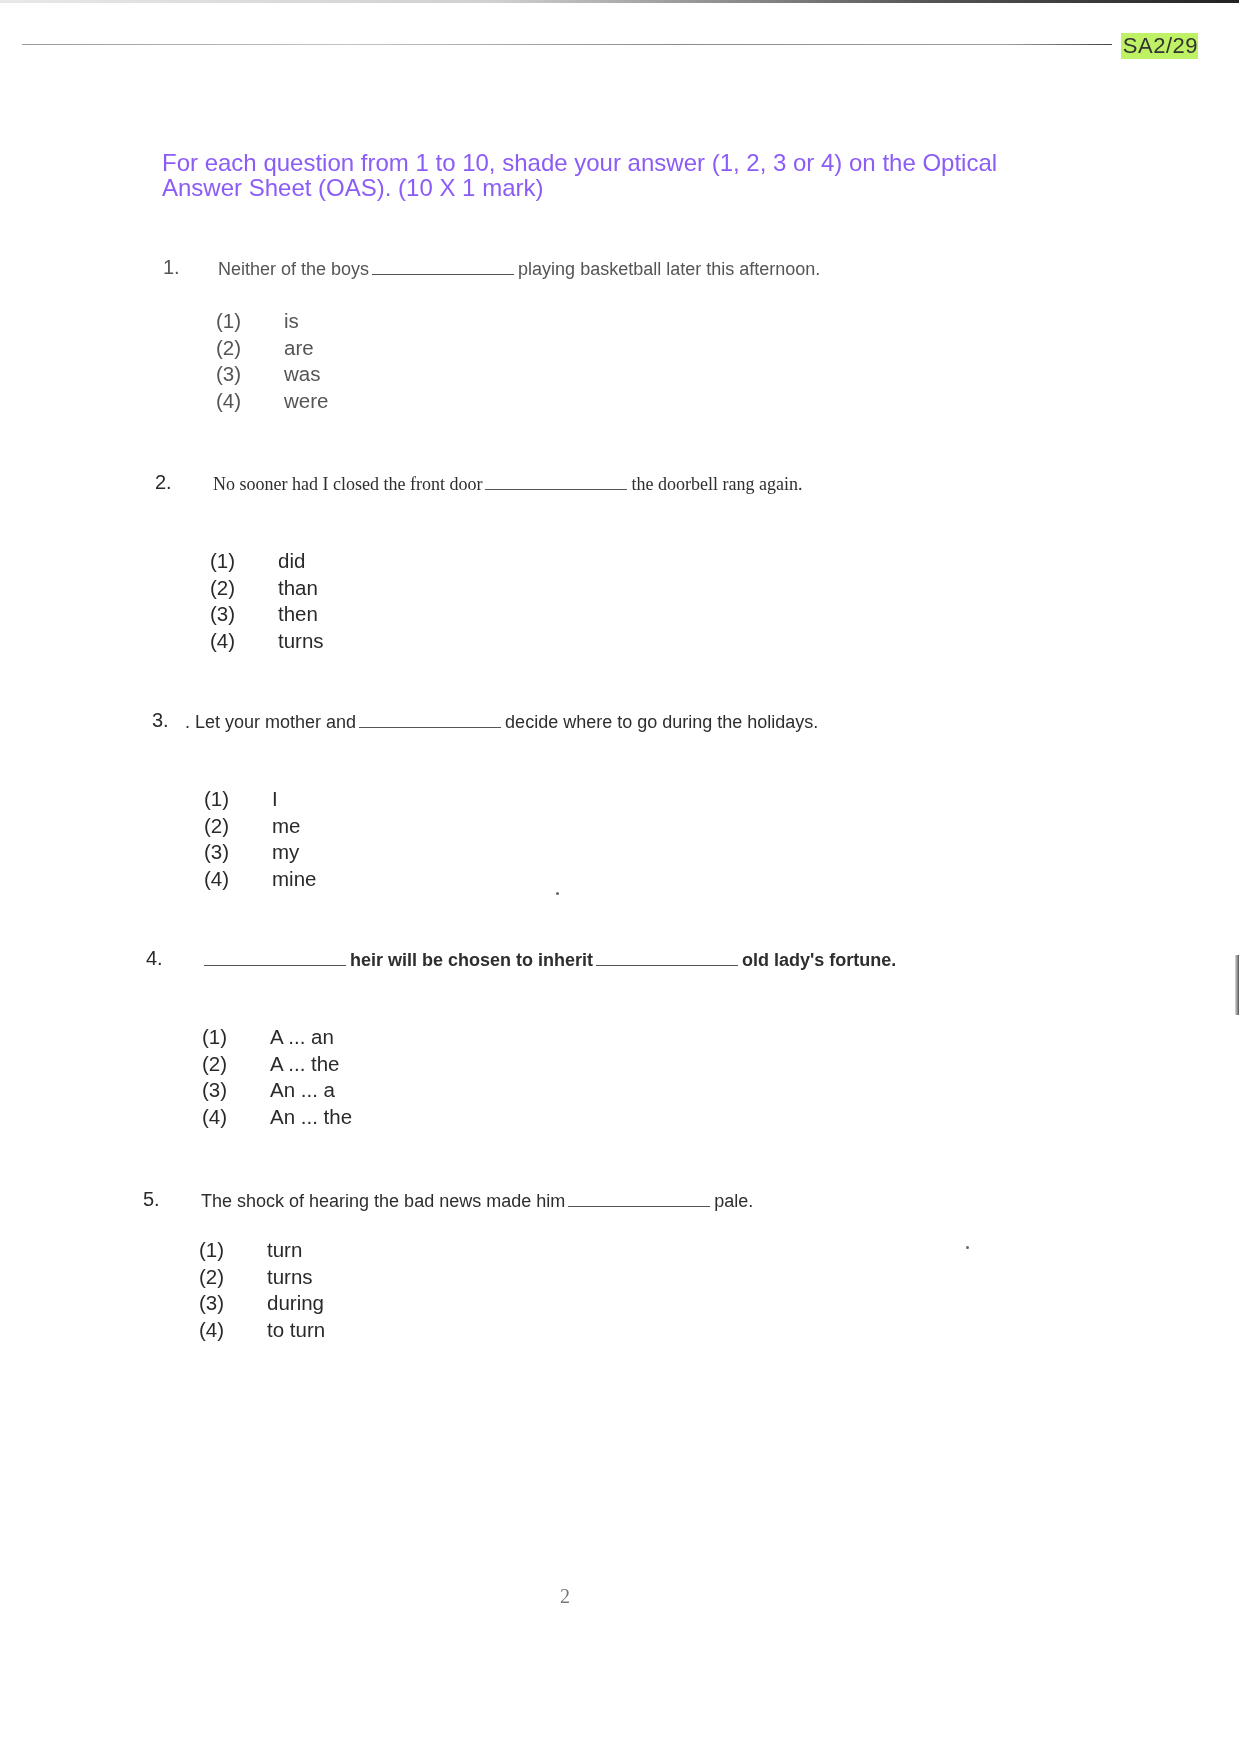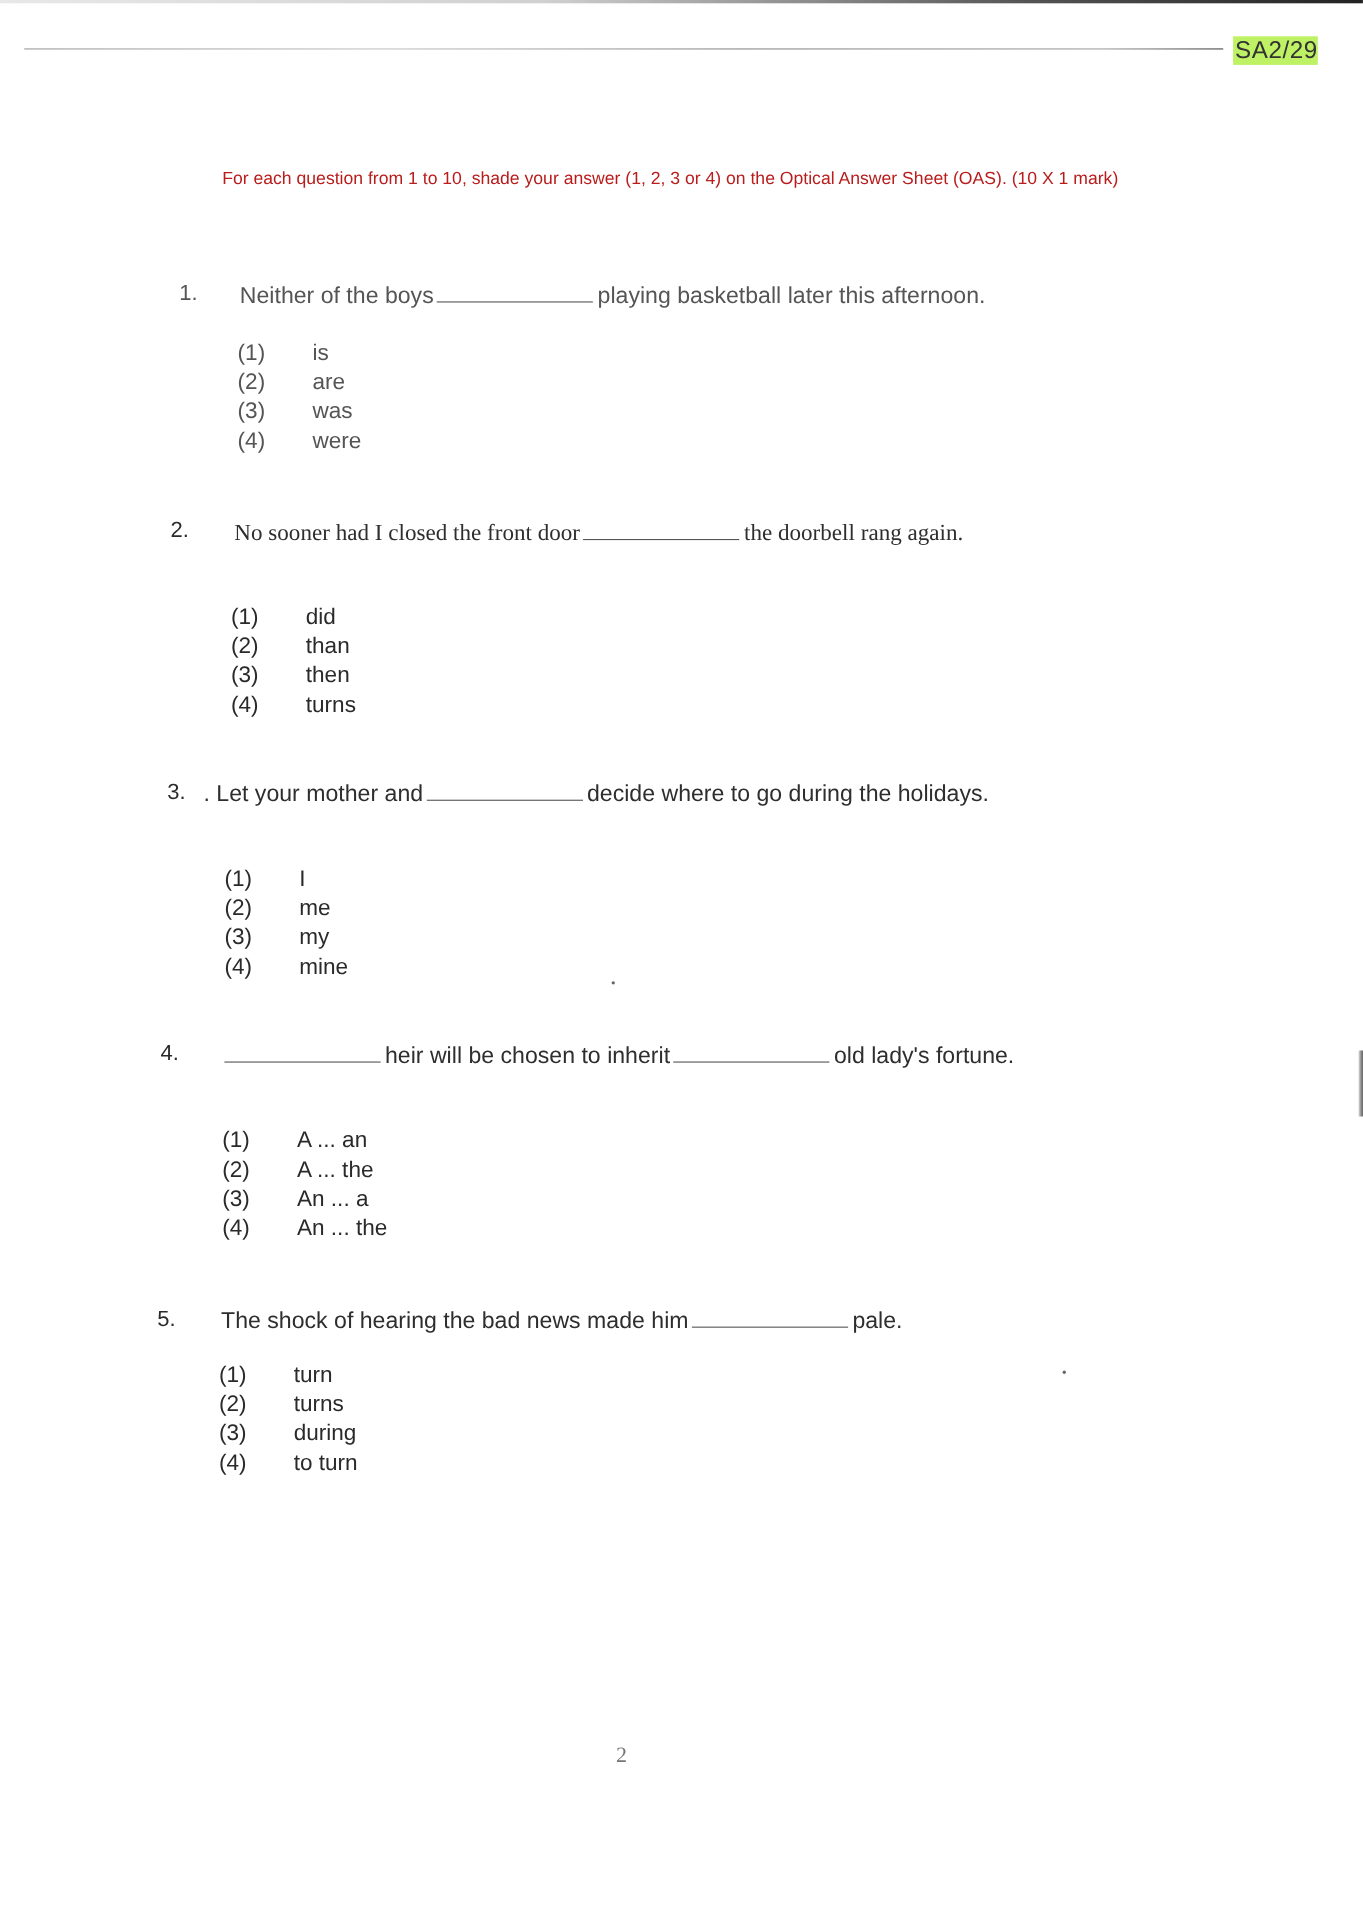--- a/index.html
+++ b/index.html
@@ -18,25 +18,25 @@
     .doc-code {
       position: absolute; right: 41px; top: 33px; font-size: 22px; color: #333;
       background: #bef264; padding-left: 2px; letter-spacing: 0.5px;
     }
     .right-edge-mark {
       position: absolute; right: 0; top: 955px; width: 4px; height: 60px;
       background: linear-gradient(to right, #ddd, #555);
     }
     .instructions {
       position: absolute; left: 162px; top: 150px; width: 850px;
-      font-size: 16px; line-height: 25px; color: #b91c1c; margin-left: 40px;
+      font-size: 24px; line-height: 25px; color: #8b5cf6;
     }
     .question { position: absolute; width: 900px; }
     .q-num { position: absolute; left: 0; top: 0; font-size: 20px; }
-    .q-stem { position: absolute; top: 0; font-size: 21px; line-height: 26px; width: 720px; color: #2e2e2e; }
+    .q-stem { position: absolute; top: 0; font-size: 18px; line-height: 26px; width: 720px; color: #2e2e2e; }
     .blank {
       display: inline-block; width: 142px; border-bottom: 1.5px solid #555;
       height: 18px; vertical-align: baseline; margin: 0 4px 0 3px;
     }
     .options { position: absolute; left: 0; font-size: 20.5px; line-height: 26.5px; }
     .opt { display: flex; }
     .opt-num { width: 68px; }
     .page-number {
       position: absolute; left: 560px; top: 1585px; font-size: 20px; color: #777;
       font-family: "Liberation Serif", serif;
@@ -124,21 +124,21 @@
       </div>
     <div class="opt">
         <span class="opt-num">(4)</span>
         <span>mine</span>
       </div>
   </div>
 </div>
 
 <div class="question" style="left:146px; top:947px;">
   <span class="q-num">4.</span>
-  <div class="q-stem" style="left:58px; width:720px;">
+  <div class="q-stem" style="left:58px; width:720px;font-weight:bold;">
     <span class="blank" style="margin-left:0"></span><span>heir will be chosen to inherit</span><span class="blank"></span><span>old lady's fortune.</span>
   </div>
   <div class="options" style="left:56px; top:77px;">
     <div class="opt">
         <span class="opt-num">(1)</span>
         <span>A ... an</span>
       </div>
     <div class="opt">
         <span class="opt-num">(2)</span>
         <span>A ... the</span>

